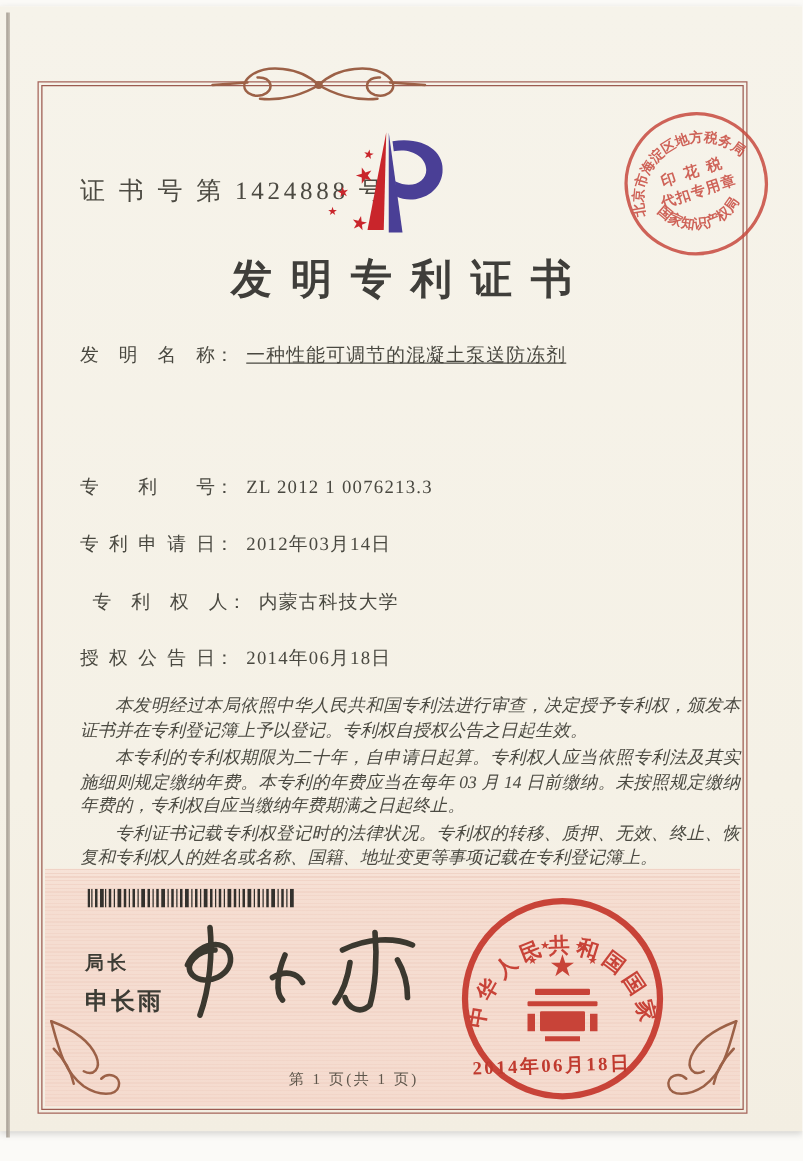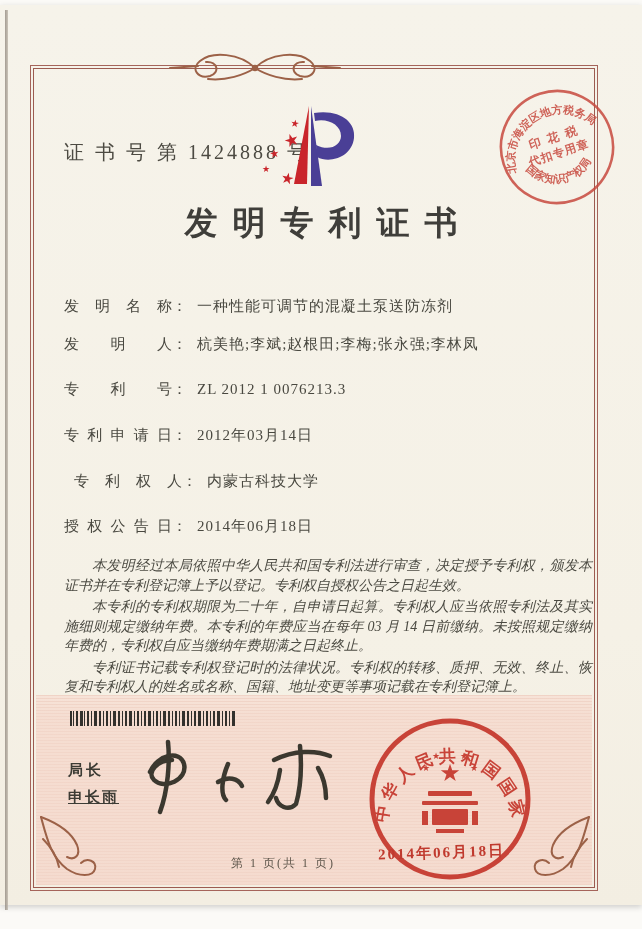--- a/index.html
+++ b/index.html
@@ -51,21 +51,21 @@
   }
   .field .colon{display:inline-block;margin-right:10px;}
   .field .val{letter-spacing:1px;}
   .paras{
     position:absolute;left:64px;top:551px;width:528px;
     font-size:14px;line-height:19.5px;color:#4b4a42;text-align:justify;
   }
   .paras p{margin:0 0 2px 0;text-indent:2em;font-style:italic;}
   .barcode{position:absolute;left:70px;top:706px;width:167px;height:15px;}
   .signer-title{position:absolute;left:68px;top:756px;font-size:15px;letter-spacing:3px;color:#3d3c35;font-weight:600;}
-  .signer-name{position:absolute;left:68px;top:783px;font-size:15px;letter-spacing:2px;color:#3d3c35;font-weight:600;text-decoration:underline;}
+  .signer-name{position:absolute;left:68px;top:783px;font-size:19px;letter-spacing:2px;color:#3d3c35;font-weight:600;}
   .signature{position:absolute;left:128px;top:733px;width:215px;height:88px;}
   .seal{position:absolute;left:366px;top:710px;width:168px;height:168px;opacity:.92;}
   .seal-date{
     position:absolute;left:378px;top:838px;width:150px;
     font-size:15px;font-weight:600;color:#c03a2e;letter-spacing:2px;
     transform:rotate(-2deg);white-space:nowrap;
   }
   .footer{
     position:absolute;left:33px;top:850px;width:500px;text-align:center;
     font-size:12px;letter-spacing:2px;color:#5e564b;
@@ -131,25 +131,22 @@
     </text>
     <text x="60" y="54" font-size="12" fill="#c84a3f" font-weight="bold" text-anchor="middle" letter-spacing="2">印 花 税</text>
     <text x="60" y="70" font-size="11.5" fill="#c84a3f" font-weight="bold" text-anchor="middle" letter-spacing="1">代扣专用章</text>
     <text font-size="11" fill="#c84a3f" font-weight="bold">
       <textPath href="#taxBottom" startOffset="4">国家知识产权局</textPath>
     </text>
   </svg>
 
   <div class="title">发明专利证书</div>
 
-  <div class="field" style="top:292px;">
+  <div class="field" style="top:270px;text-decoration:underline;">
     <span class="lbl">发明名称</span><span class="colon">：</span><span class="val">一种性能可调节的混凝土泵送防冻剂</span>
-  </div>
-  <div class="field" style="top:330px;">
-    <span class="lbl">发明人</span><span class="colon">：</span><span class="val">杭美艳;李斌;赵根田;李梅;张永强;李林凤</span>
   </div>
   <div class="field" style="top:375px;">
     <span class="lbl">专利号</span><span class="colon">：</span><span class="val">ZL 2012 1 0076213.3</span>
   </div>
   <div class="field" style="top:421px;">
     <span class="lbl">专利申请日</span><span class="colon">：</span><span class="val">2012年03月14日</span>
   </div>
   <div class="field" style="top:467px;margin-left:10px;">
     <span class="lbl">专利权人</span><span class="colon">：</span><span class="val">内蒙古科技大学</span>
   </div>

